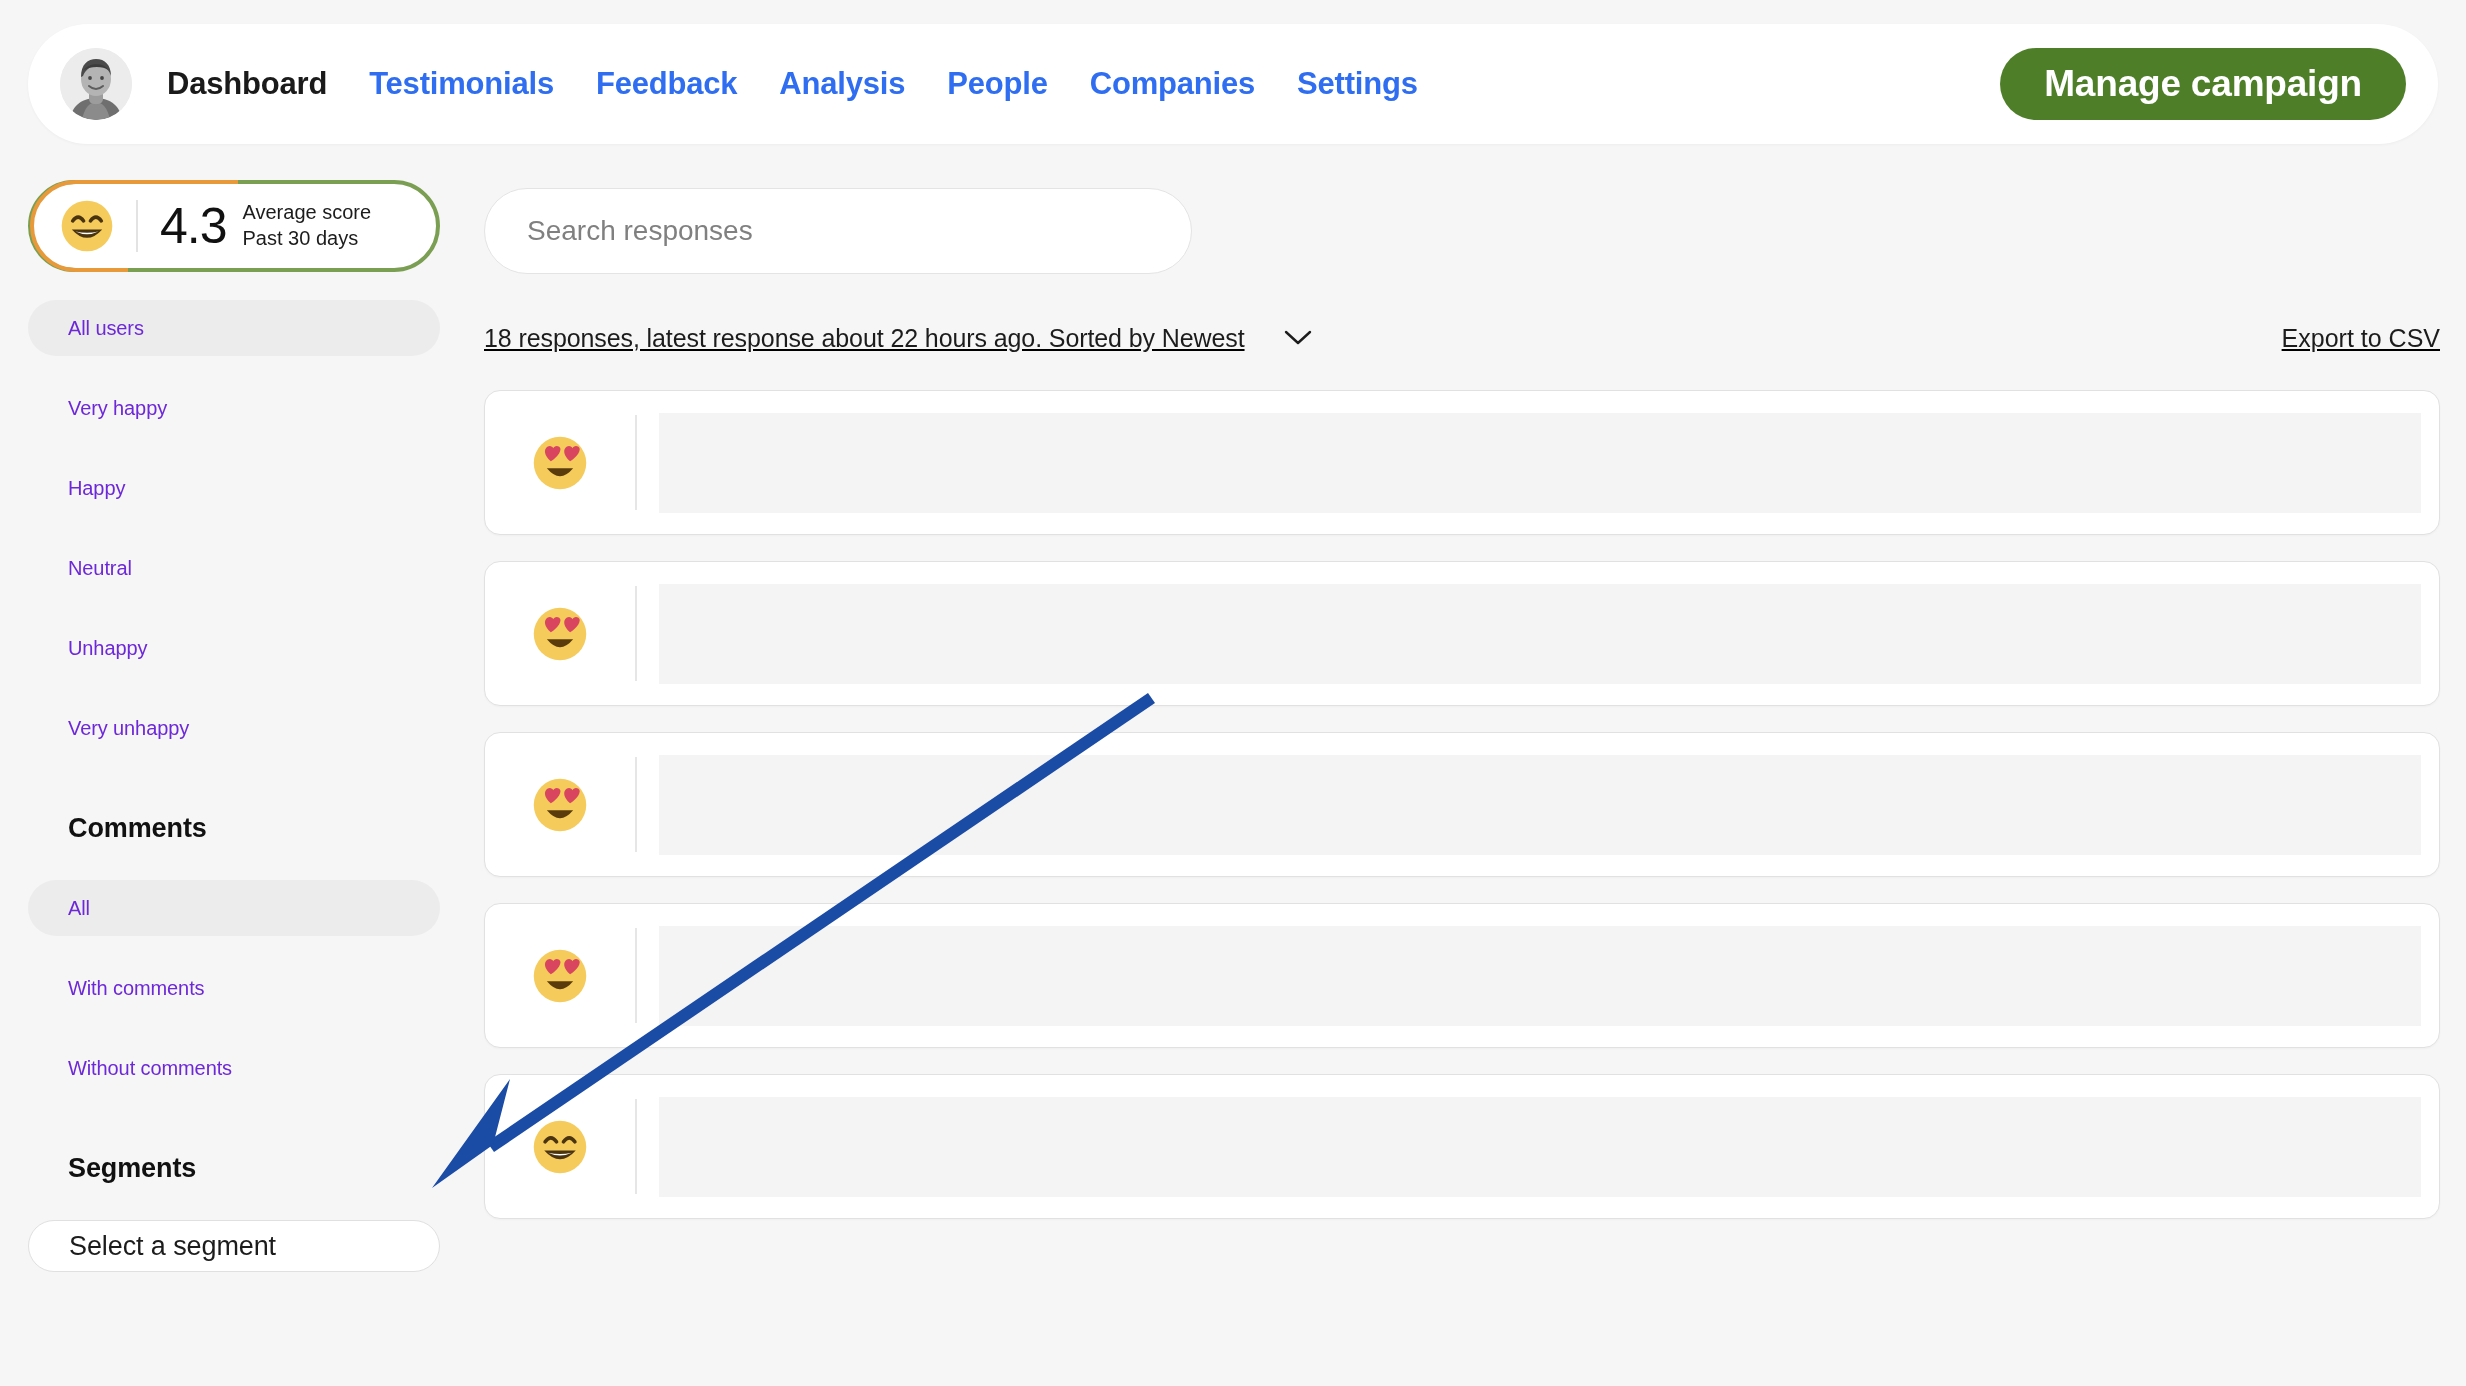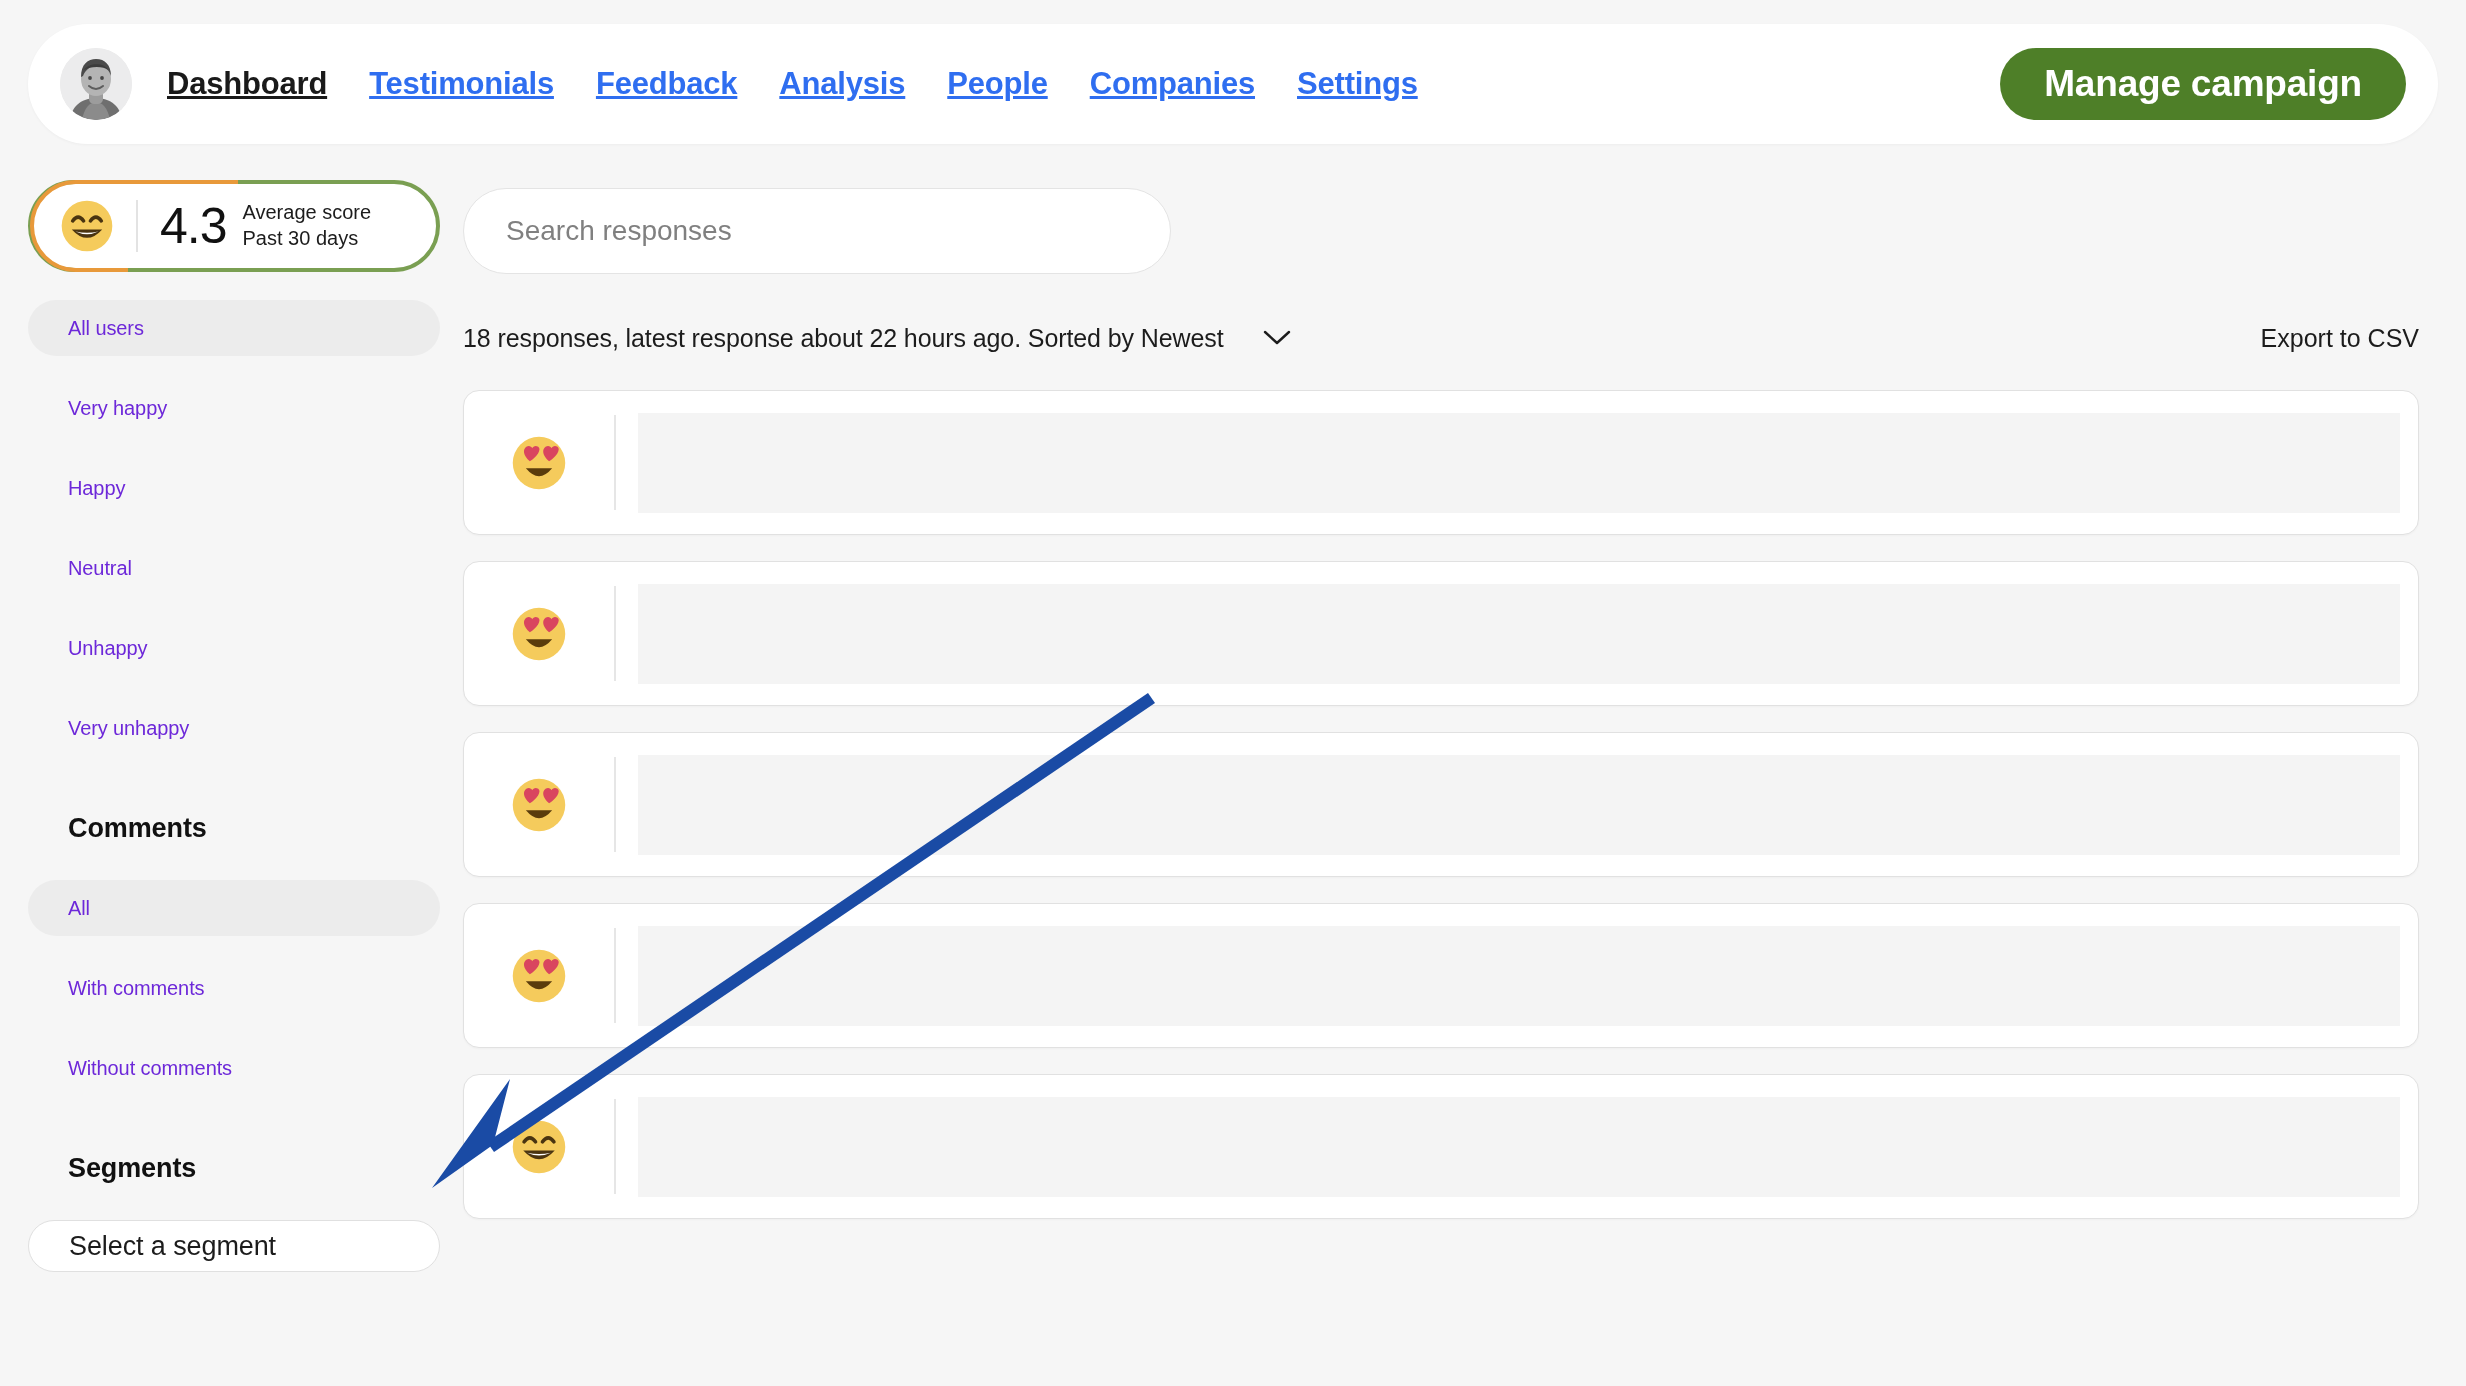--- a/index.html
+++ b/index.html
@@ -29,21 +29,20 @@
   .avatar svg { display: block; width: 100%; height: 100%; }
   .nav { display: flex; align-items: baseline; margin-left: 35px; }
   .nav-item {
     font-size: 31px;
     font-weight: bold;
     color: #2f6ef0;
     margin-right: 42px;
     white-space: nowrap;
     cursor: pointer;
     letter-spacing: -0.2px;
-    text-decoration: underline;
   }
   .nav-item.active { color: #1a1a1a; }
   .cta {
     position: absolute; right: 32px; top: 24px;
     height: 72px; padding: 0 44px;
     background: #4e7f28;
     color: #fff;
     border: none; border-radius: 36px;
     font-family: "Liberation Sans", sans-serif;
     font-size: 37px; font-weight: bold;
@@ -107,21 +106,21 @@
     border-radius: 30px;
     display: flex; align-items: center;
     padding-left: 40px;
     font-size: 27px; color: #1c1c1c;
     cursor: pointer;
     letter-spacing: -0.1px;
   }
   .spacer-sm { height: 20px; }
 
   
-  .main { position: absolute; left: 463px; top: 188px; width: 1966px; }
+  .main { position: absolute; left: 484px; top: 188px; width: 1966px; text-decoration: underline; }
   .search-box {
     width: 708px; height: 86px;
     background: #fff;
     border: 1px solid #e4e4e4;
     border-radius: 43px;
     padding: 0 42px;
     font-family: "Liberation Sans", sans-serif;
     font-size: 28px; color: #1c1c1c;
     outline: none;
   }

